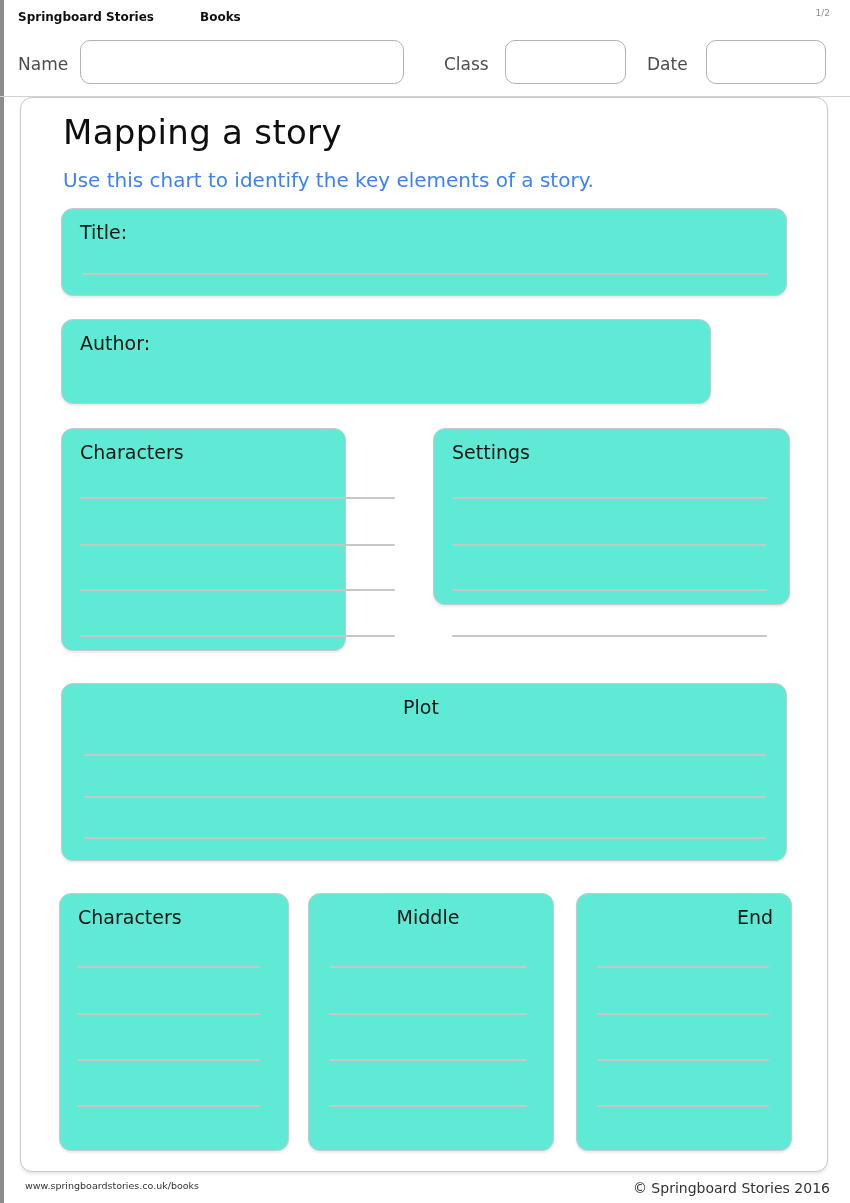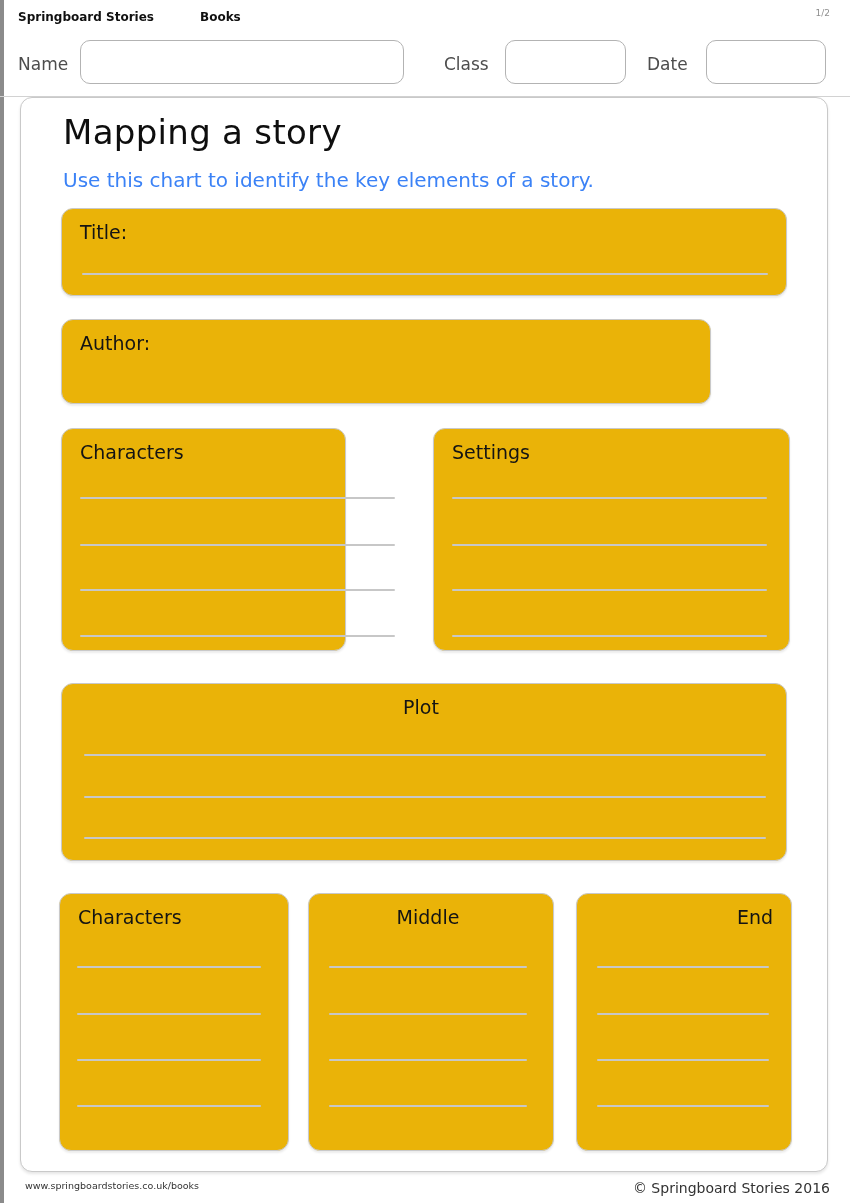--- a/index.html
+++ b/index.html
@@ -64,40 +64,40 @@
     font-size: 34px; font-weight: normal; color: #0e0e0e;
     letter-spacing: 0.3px;
   }
   .sheet-subtitle {
     position: absolute; left: 42px; top: 70px;
     font-size: 20px; color: #3b82f6; text-align: right;
   }
   
   .panel {
     position: absolute;
-    background: #eab308;
+    background: #5eead4;
     border: 1.5px solid #c9c9c9;
     border-radius: 12px;
     box-shadow: 0 2px 2px rgba(0,0,0,0.08);
     box-sizing: border-box;
   }
   .panel-label {
     position: absolute; left: 18px; top: 12px;
     font-size: 19px; color: #141414;
   }
   .panel-label.centered { left: 0; right: 6px; text-align: center; }
   .panel-label.righted  { left: auto; right: 18px; }
   .wline {
     position: absolute; height: 2px;
     background: #c7c7c7; border-radius: 1px;
   }
   .p-title   { left: 40px;  top: 110px; width: 726px; height: 88px; }
   .p-author  { left: 40px;  top: 221px; width: 650px; height: 85px; }
   .p-chars   { left: 40px;  top: 330px; width: 285px; height: 223px; }
-  .p-sett    { left: 412px; top: 330px; width: 357px; height: 223px; }
+  .p-sett    { left: 412px; top: 330px; width: 357px; height: 177px; }
   .p-plot    { left: 40px;  top: 585px; width: 726px; height: 178px; }
   .p-begin   { left: 38px;  top: 795px; width: 230px; height: 258px; }
   .p-middle  { left: 287px; top: 795px; width: 246px; height: 258px; }
   .p-end     { left: 555px; top: 795px; width: 216px; height: 258px; }
   
   .p-title .wline { left: 20px; width: 686px; top: 64px; }
   
   .cols4 .wline { left: 18px; width: 315px; }
   .cols4 .l1 { top: 68px; }  .cols4 .l2 { top: 115px; }
   .cols4 .l3 { top: 160px; } .cols4 .l4 { top: 206px; }

